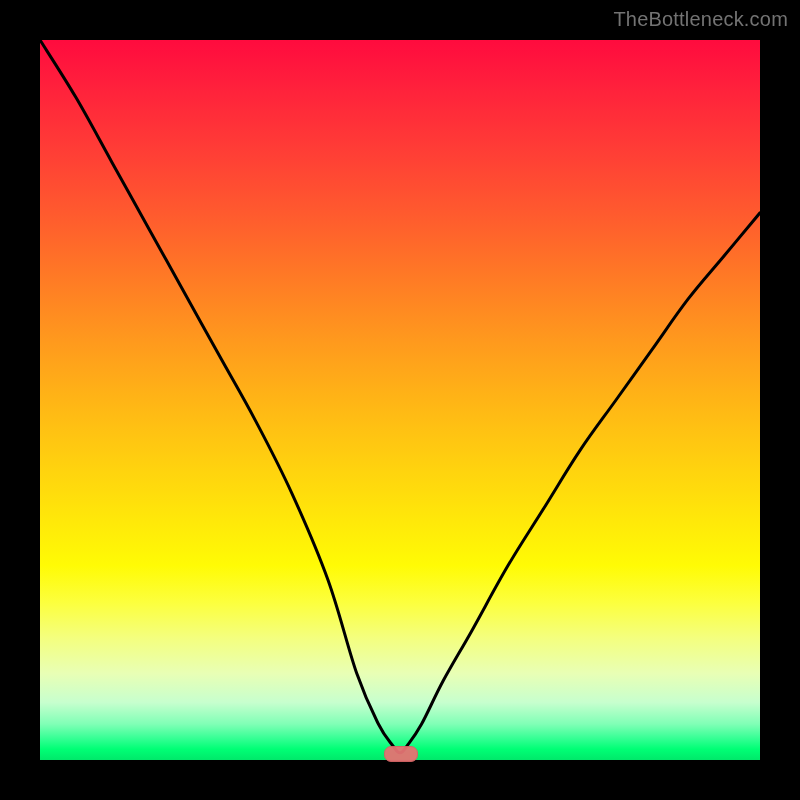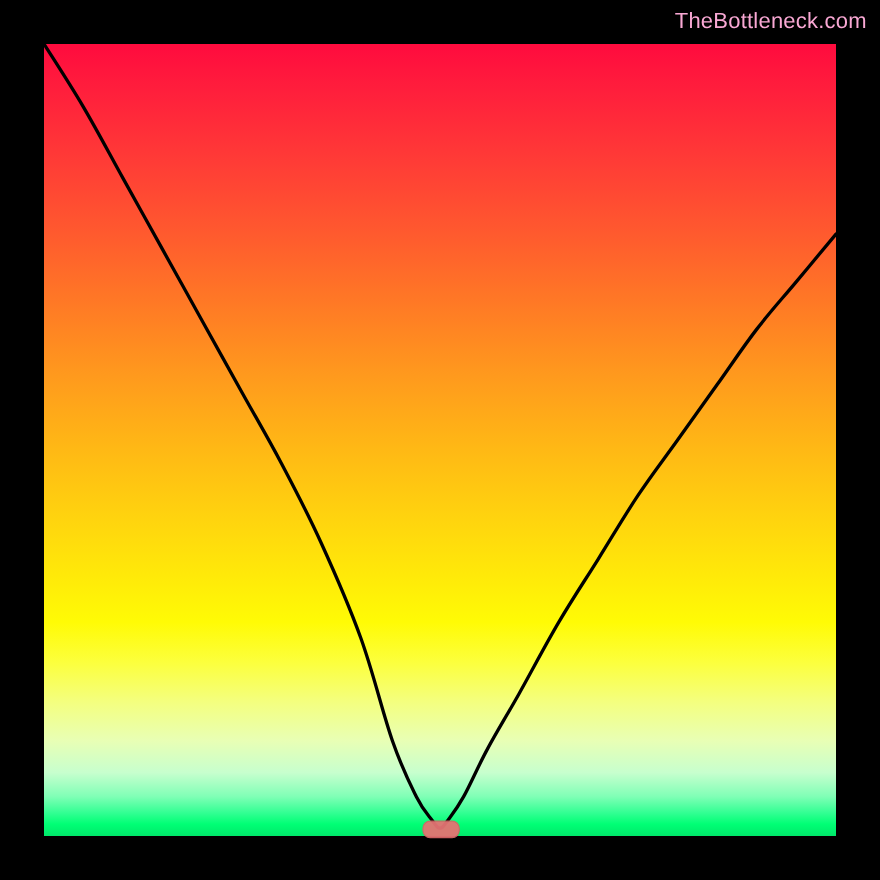--- a/index.html
+++ b/index.html
@@ -49,21 +49,21 @@
     position: absolute;
     left: 0;
     top: 0;
     width: 720px;
     height: 720px;
   }
   .watermark {
     position: absolute;
     top: 8px;
     right: 12px;
-    color: #f9a8d4;
+    color: #737373;
     font-size: 20px;
     font-weight: 500;
     letter-spacing: 0.2px;
   }
   .marker {
     position: absolute;
     width: 32px;
     height: 14px;
     border-radius: 7px;
     background: #e57373;

